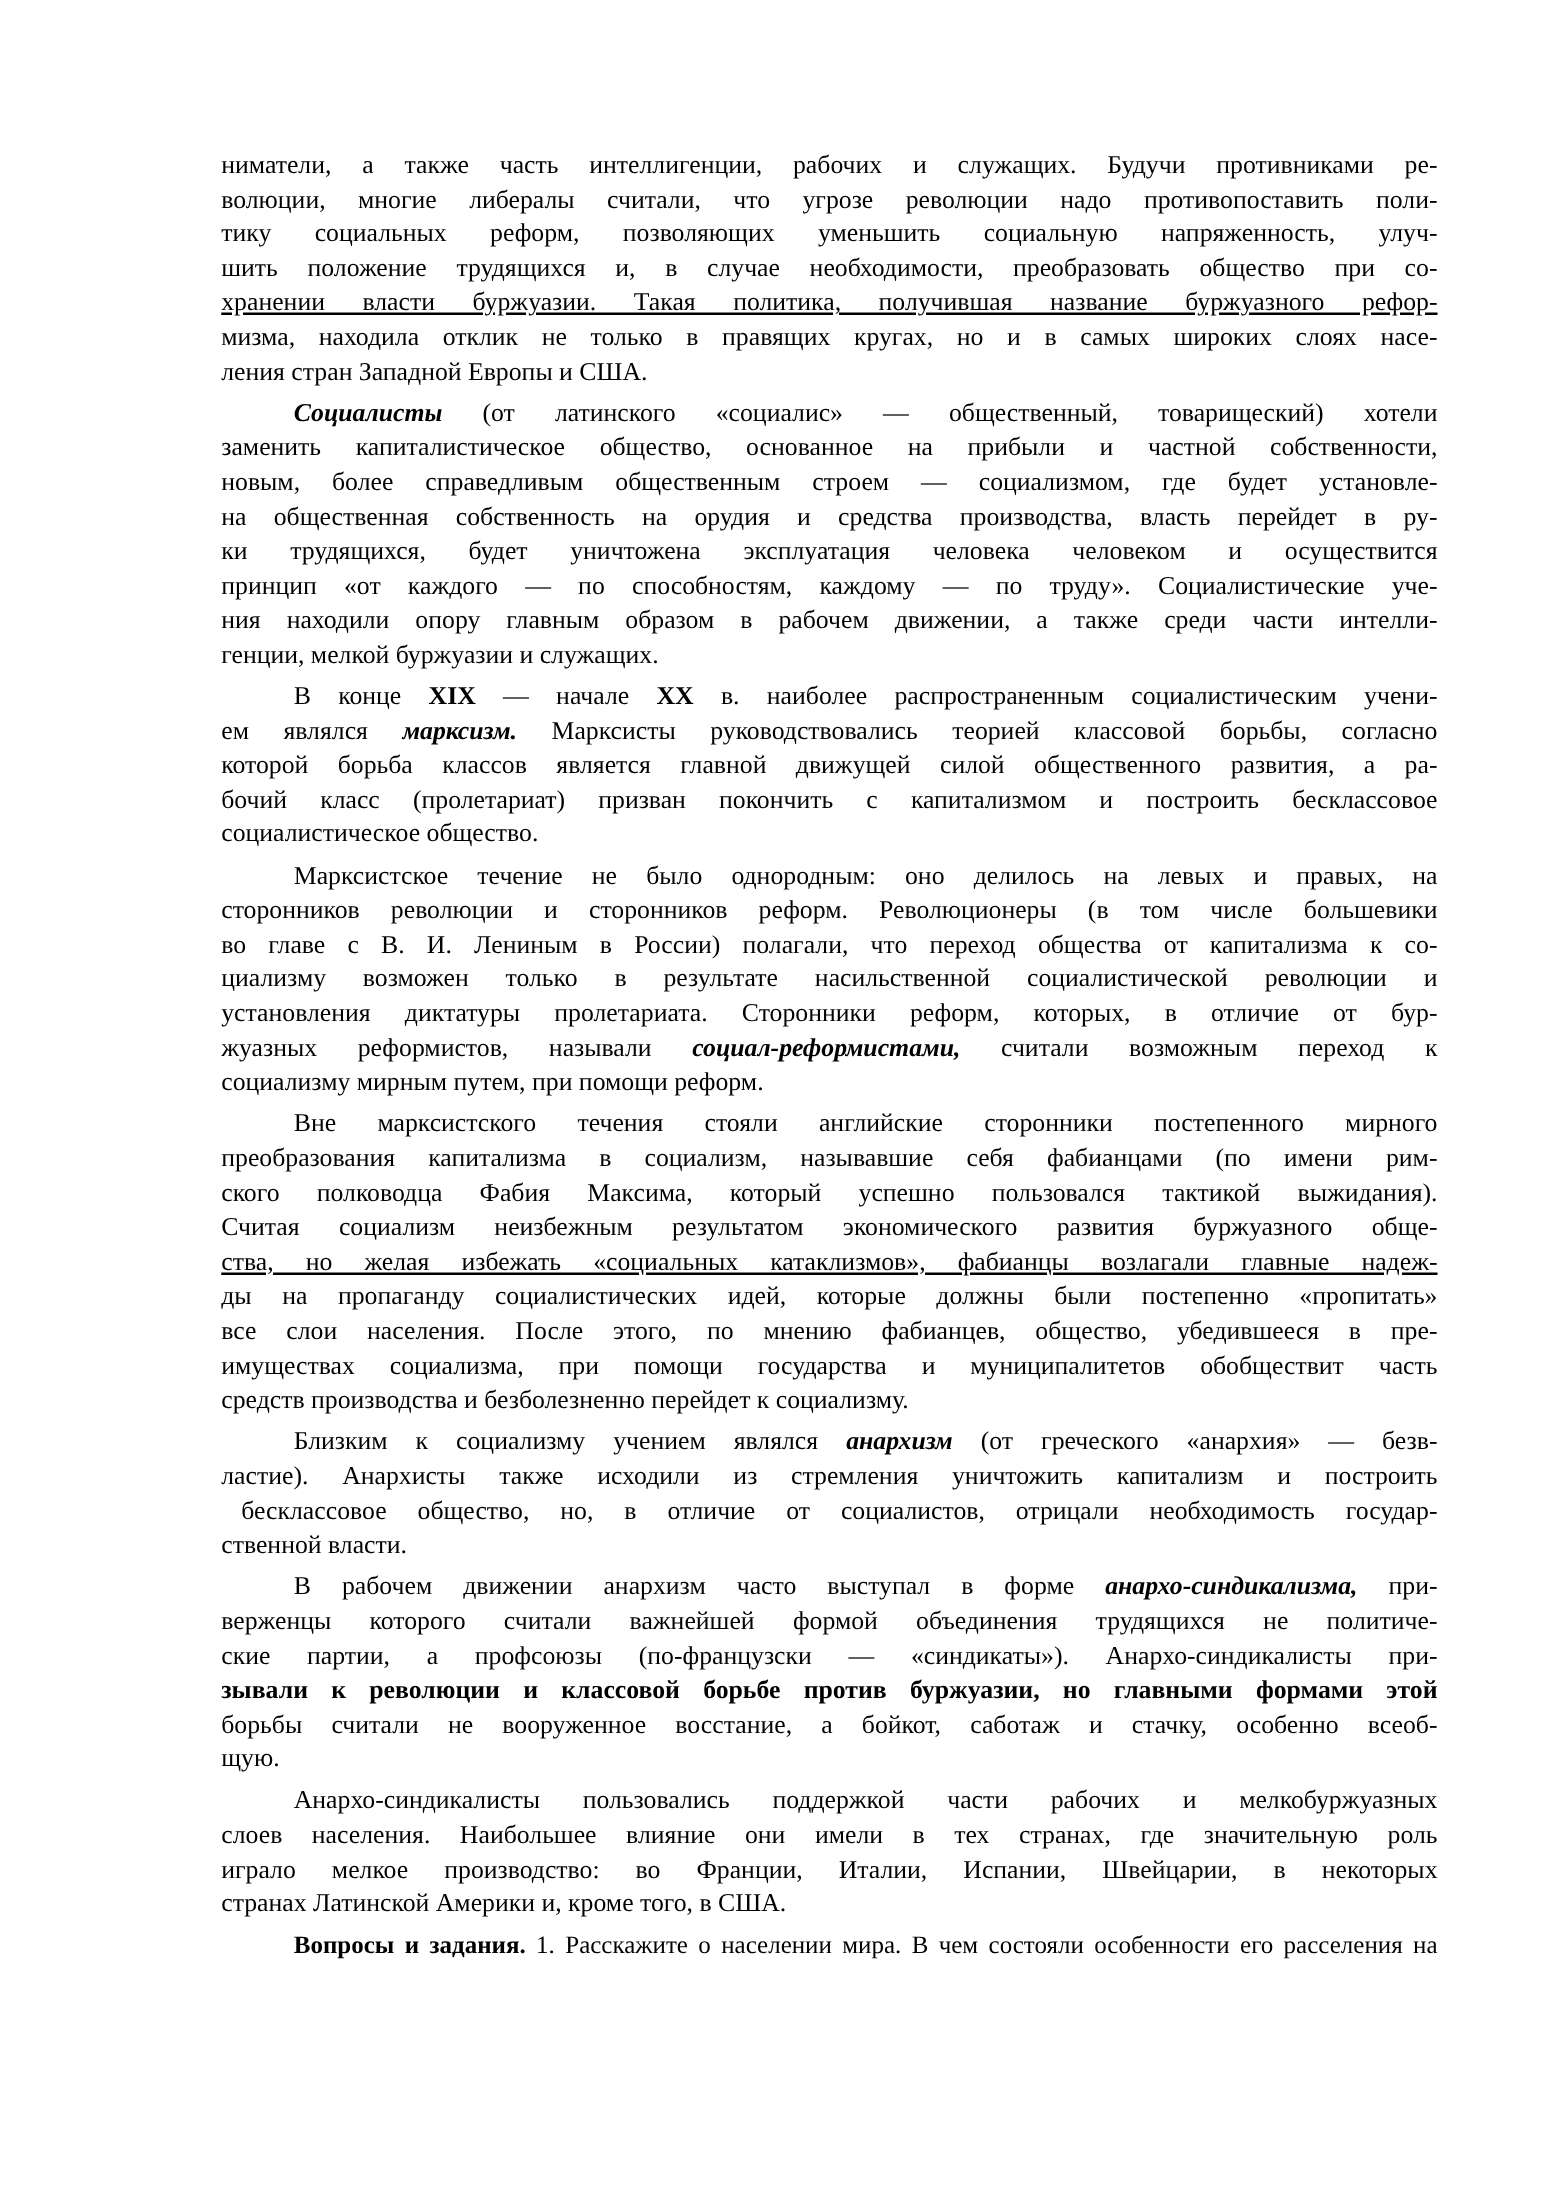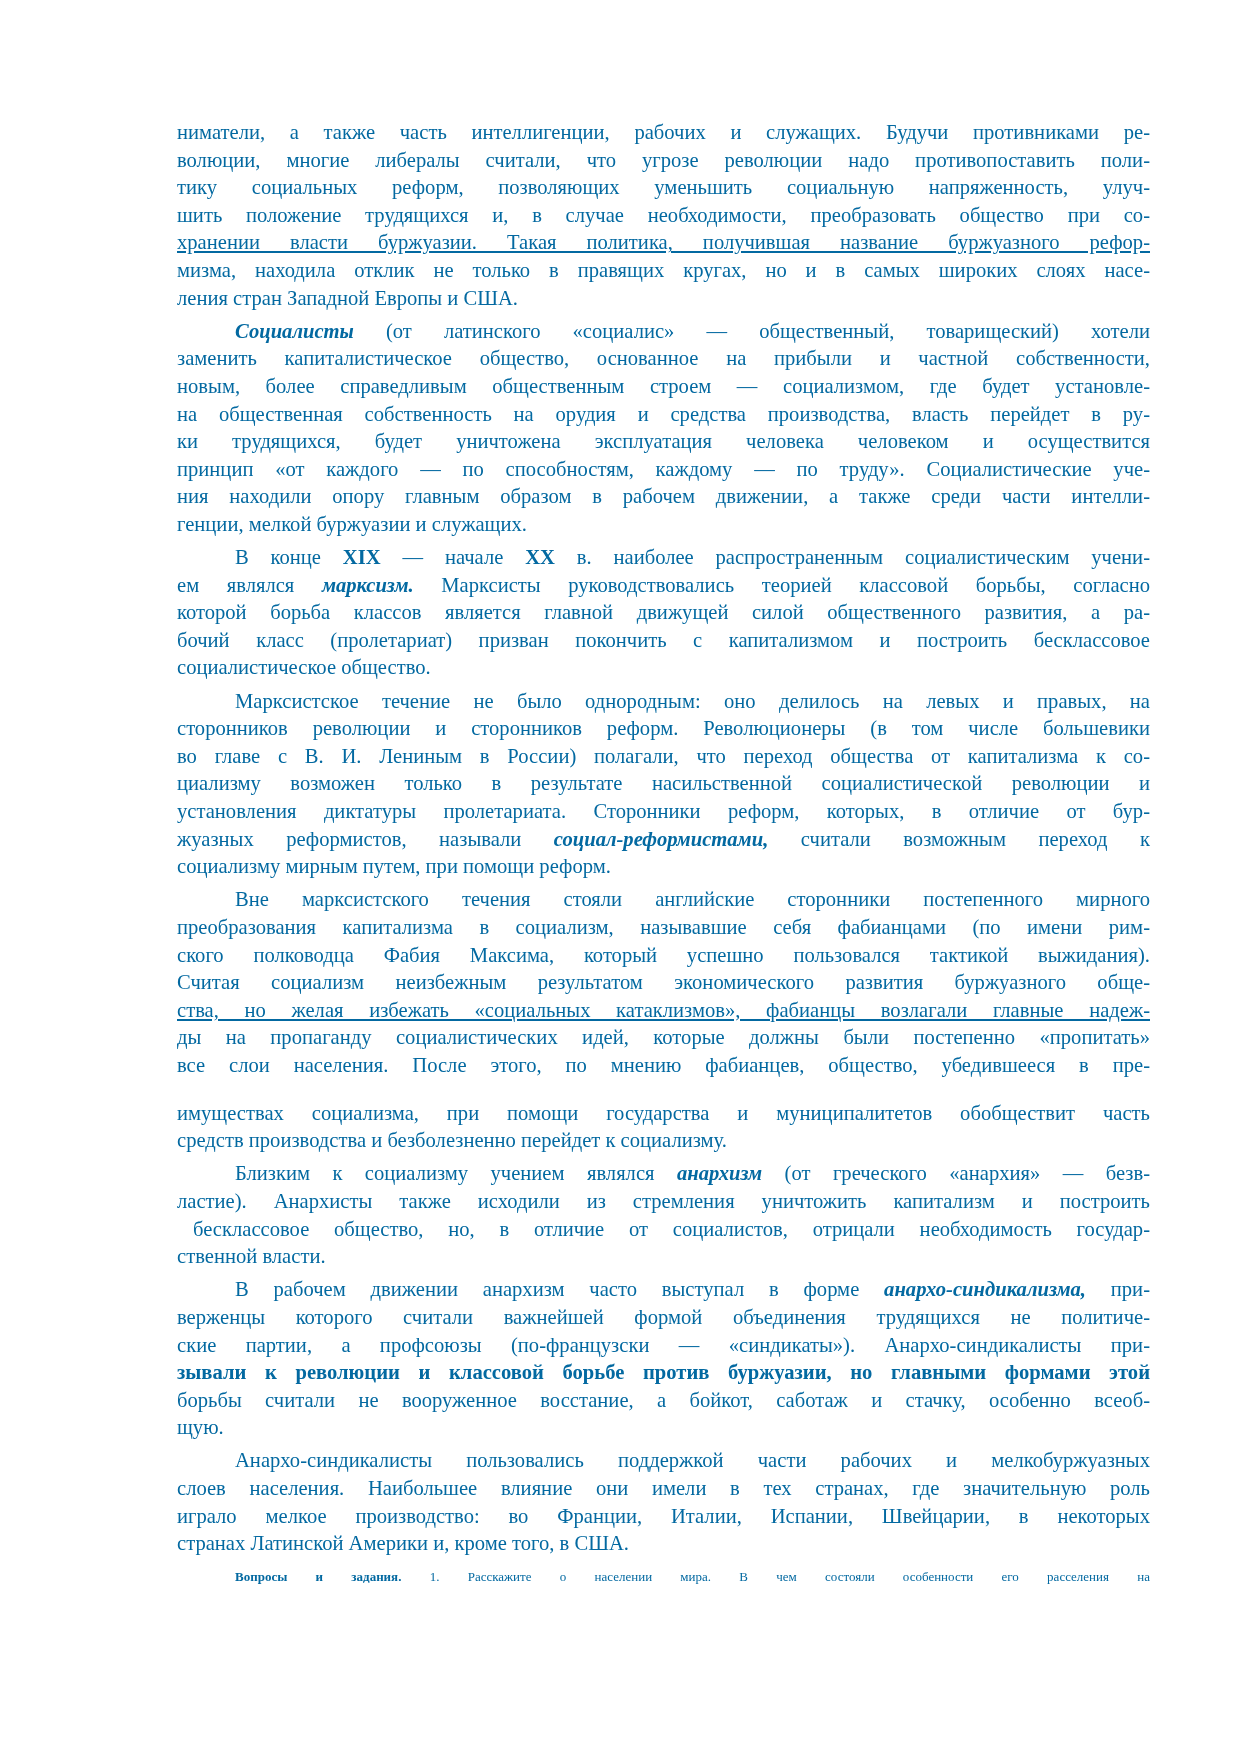--- a/index.html
+++ b/index.html
@@ -1,28 +1,28 @@
 <!DOCTYPE html>
 <html><head>
 <meta charset="utf-8">
 <style>
   html, body { margin: 0; padding: 0; background: #ffffff; }
   body { width: 1239px; height: 1754px; position: relative; overflow: hidden; }
   .page {
     position: absolute; left: 177px; top: 119px; width: 973px;
     font-family: "Liberation Serif", "DejaVu Serif", serif;
-    color: #0369a1; font-size: 20.6px; line-height: 27.6px;
+    color: #000000; font-size: 20.6px; line-height: 27.6px;
   }
   .para { margin: 0 0 5.6px 0; }
   .line { display: block; text-align: justify; text-align-last: justify; white-space: nowrap; height: 27.6px; }
   .line.last { text-align-last: left; }
   .line.indent { padding-left: 58px; }
   .b { font-weight: bold; }
   .bi { font-weight: bold; font-style: italic; }
-  .qa { font-size: 13px; line-height: 27.6px; margin-top: 2px; }
+  .qa { font-size: 20px; line-height: 27.6px; margin-top: 2px; }
   .qa .line { height: 27.6px; }
 </style>
 </head>
 <body>
 
 <div class="page">
   <div id="paras">
       <div class="para">
         <span class="line" style="white-space: normal;"><span>ниматели, а также часть интеллигенции, рабочих и служащих. Будучи противниками ре-</span></span>
         <span class="line" style="white-space: normal;"><span>волюции, многие либералы считали, что угрозе революции надо противопоставить поли-</span></span>
@@ -59,21 +59,21 @@
         <span class="line last"><span>социализму мирным путем, при помощи реформ.</span></span>
       </div>
       <div class="para">
         <span class="line indent" style="white-space: normal;"><span>Вне марксистского течения стояли английские сторонники постепенного мирного</span></span>
         <span class="line" style="white-space: normal;"><span>преобразования капитализма в социализм, называвшие себя фабианцами (по имени рим-</span></span>
         <span class="line" style="white-space: normal;"><span>ского полководца Фабия Максима, который успешно пользовался тактикой выжидания).</span></span>
         <span class="line" style="white-space: normal;"><span>Считая социализм неизбежным результатом экономического развития буржуазного обще-</span></span>
         <span class="line" style="white-space: normal; text-decoration: underline;"><span>ства, но желая избежать «социальных катаклизмов», фабианцы возлагали главные надеж-</span></span>
         <span class="line" style="white-space: normal;"><span>ды на пропаганду социалистических идей, которые должны были постепенно «пропитать»</span></span>
         <span class="line" style="white-space: normal;"><span>все слои населения. После этого, по мнению фабианцев, общество, убедившееся в пре-</span></span>
-        <span class="line" style="white-space: normal; margin-top: 20px;"><span>имуществах социализма, при помощи государства и муниципалитетов обобществит часть</span></span>
+        <span class="line" style="white-space: normal;"><span>имуществах социализма, при помощи государства и муниципалитетов обобществит часть</span></span>
         <span class="line last"><span>средств производства и безболезненно перейдет к социализму.</span></span>
       </div>
       <div class="para">
         <span class="line indent" style="white-space: normal;"><span>Близким к социализму учением являлся </span><span class="bi">анархизм</span><span> (от греческого «анархия» — безв-</span></span>
         <span class="line" style="white-space: normal;"><span>ластие). Анархисты также исходили из стремления уничтожить капитализм и построить</span></span>
         <span class="line" style="white-space: normal; margin-left: 16px;"><span>бесклассовое общество, но, в отличие от социалистов, отрицали необходимость государ-</span></span>
         <span class="line last"><span>ственной власти.</span></span>
       </div>
       <div class="para">
         <span class="line indent" style="white-space: normal;"><span>В рабочем движении анархизм часто выступал в форме </span><span class="bi">анархо-синдикализма,</span><span> при-</span></span>

